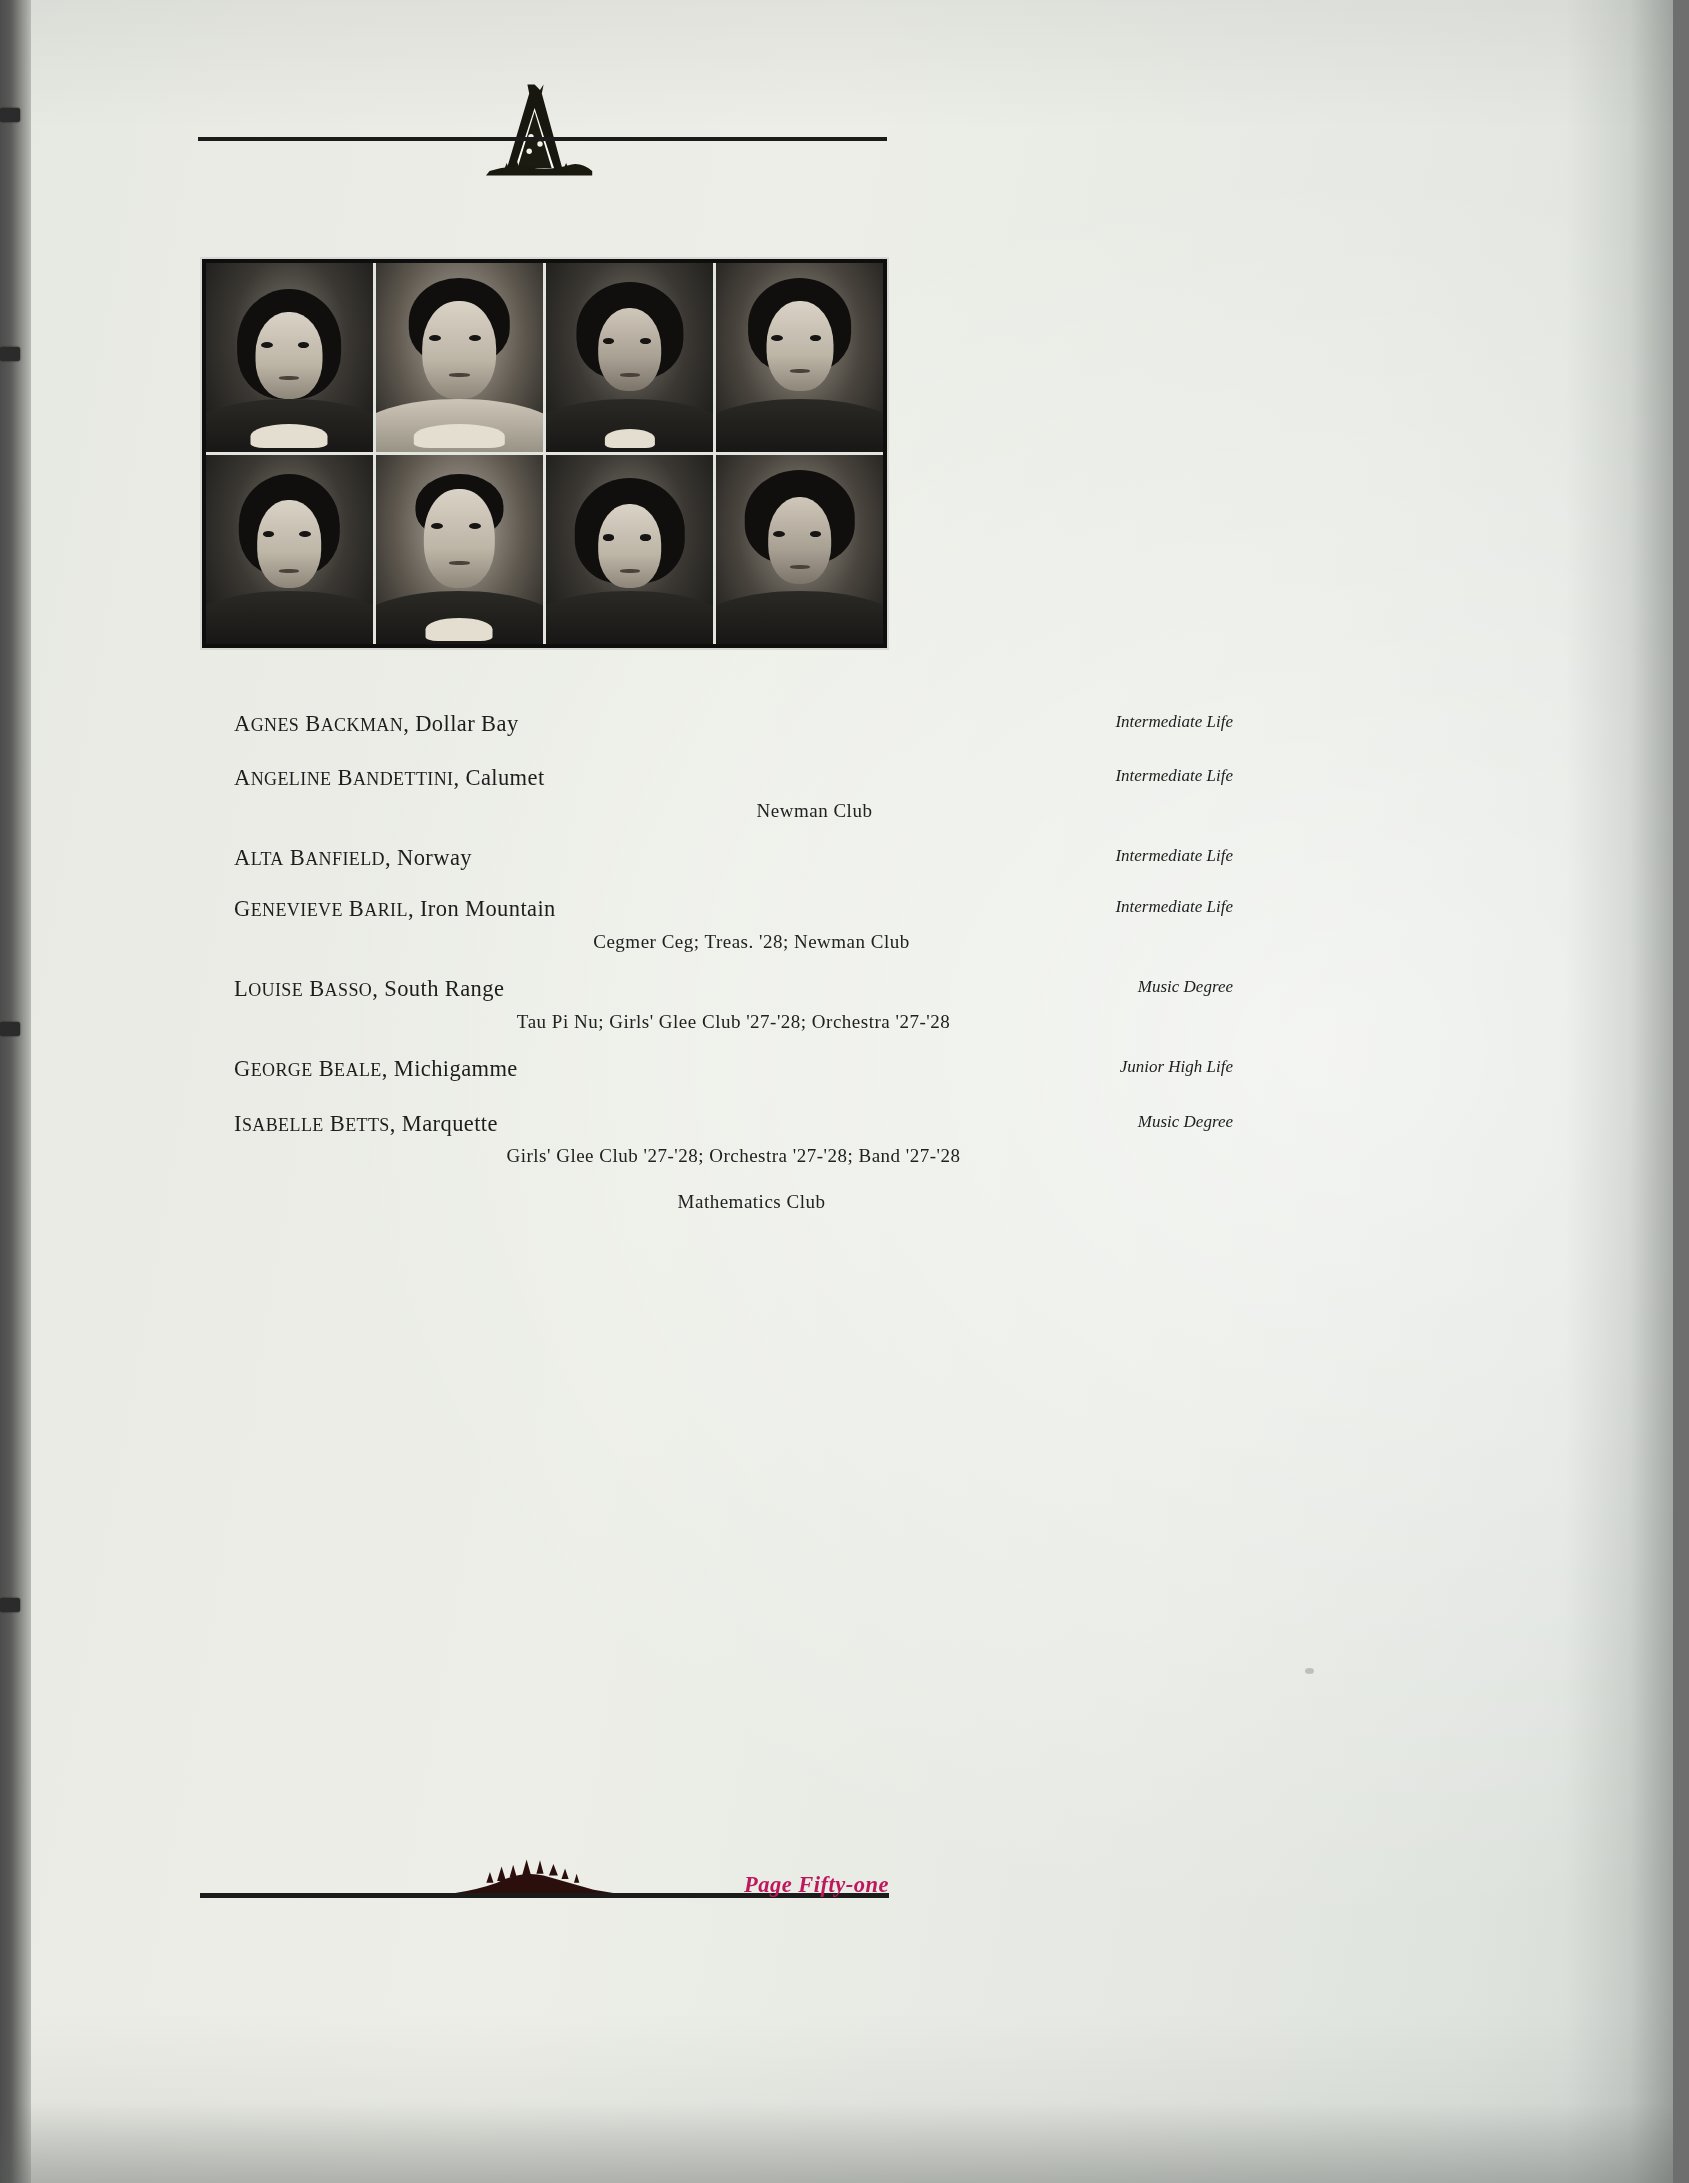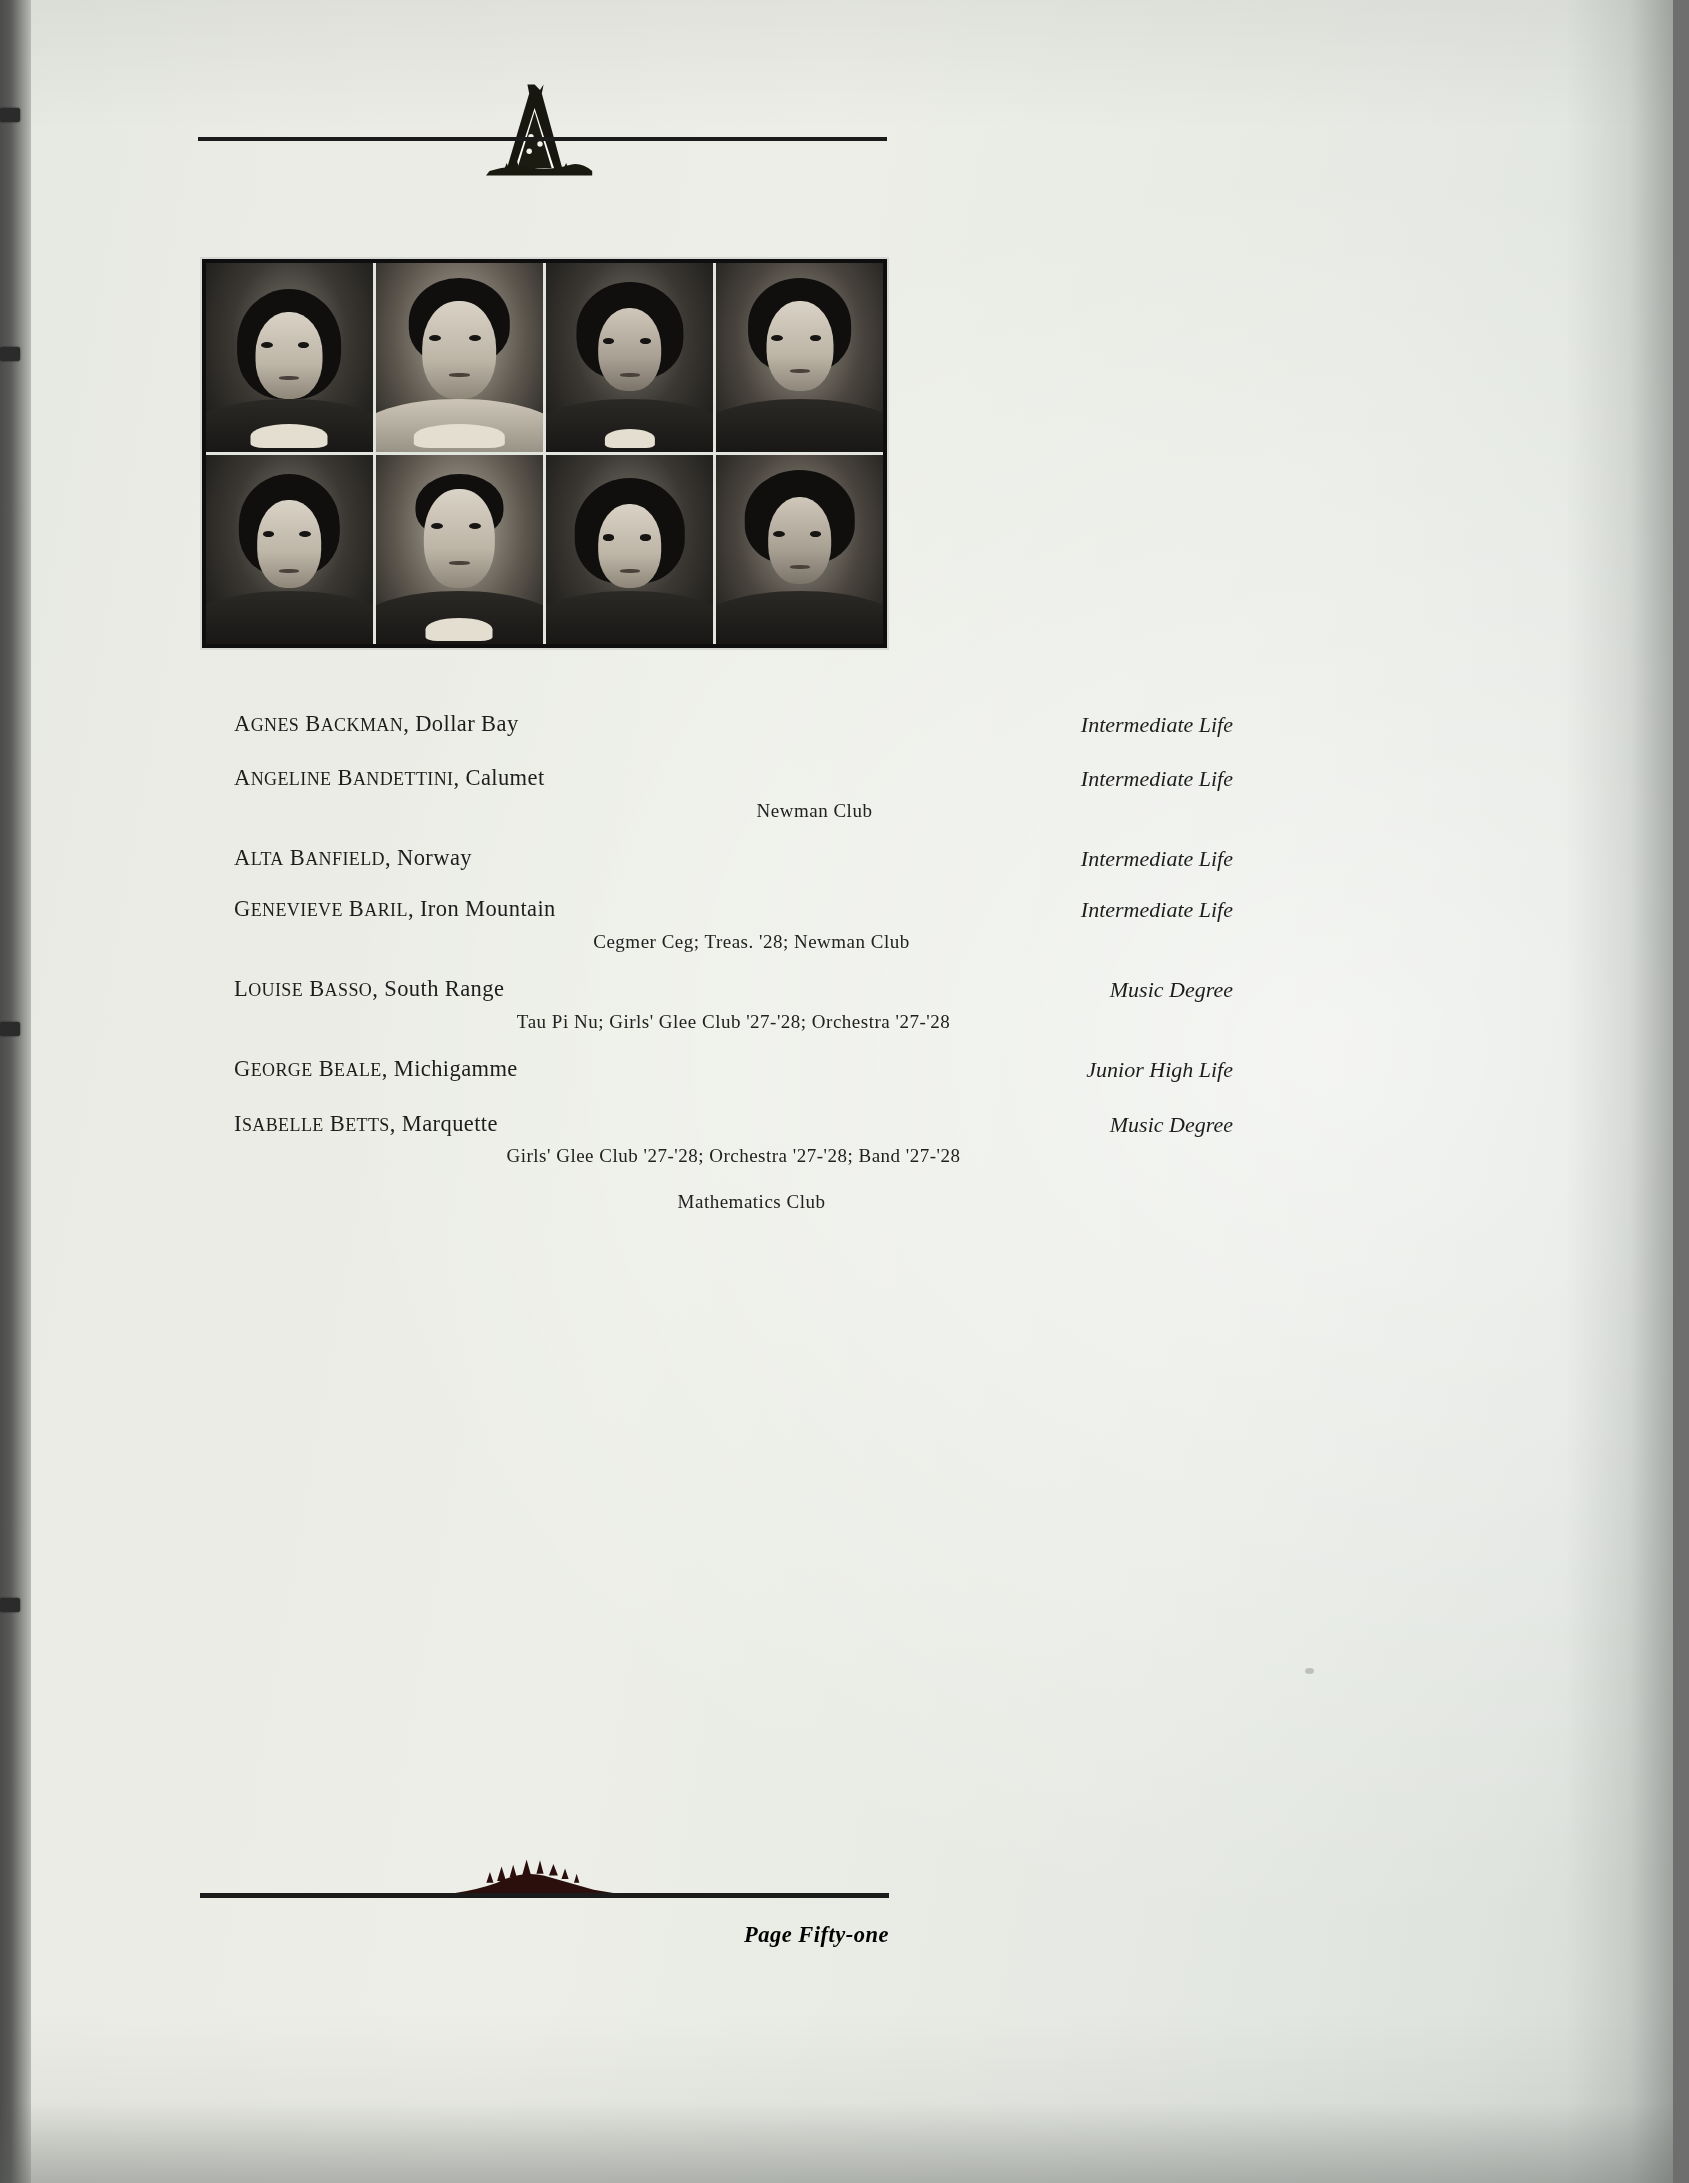--- a/index.html
+++ b/index.html
@@ -183,21 +183,21 @@
     letter-spacing:0.4px;
     white-space:nowrap;
   }
   .name .sc { font-size: 22.5px; }
   .name .small { font-size: 18px; }
   .curriculum {
     position:absolute;
     right:0; top:0.9px;
     font-family: "Liberation Serif", serif;
     font-style: italic;
-    font-size: 22px;
+    font-size: 17px;
     color:#1d1d1d;
     white-space:nowrap;
   }
   .activities {
     margin-top: 3.6px;
     text-align:center;
     font-family: "Liberation Serif", serif;
     font-size: 19px;
     letter-spacing: 0.5px;
     color:#212121;
@@ -212,28 +212,28 @@
     background:#1b1b1b;
   }
   .island{
     position:absolute;
     left: 270px; top: 1838px;
     width: 180px; height: 59px;
   }
   .page-num {
     position:absolute;
     left: 20px;
-    top: 1922px;
+    top: 1872px;
     width: 689px;
     text-align:right;
     font-family: "Liberation Serif", serif;
     font-style: italic;
     font-weight: bold;
     font-size: 22.5px;
-    color:#000000;
+    color:#be185d;
     letter-spacing:0.5px;
   }
   .blemish{
     position:absolute;
     width:9px;height:6.3px;border-radius:50%;
     background:rgba(0,0,0,0.18);
   }
 </style>
 </head>
 <body>

